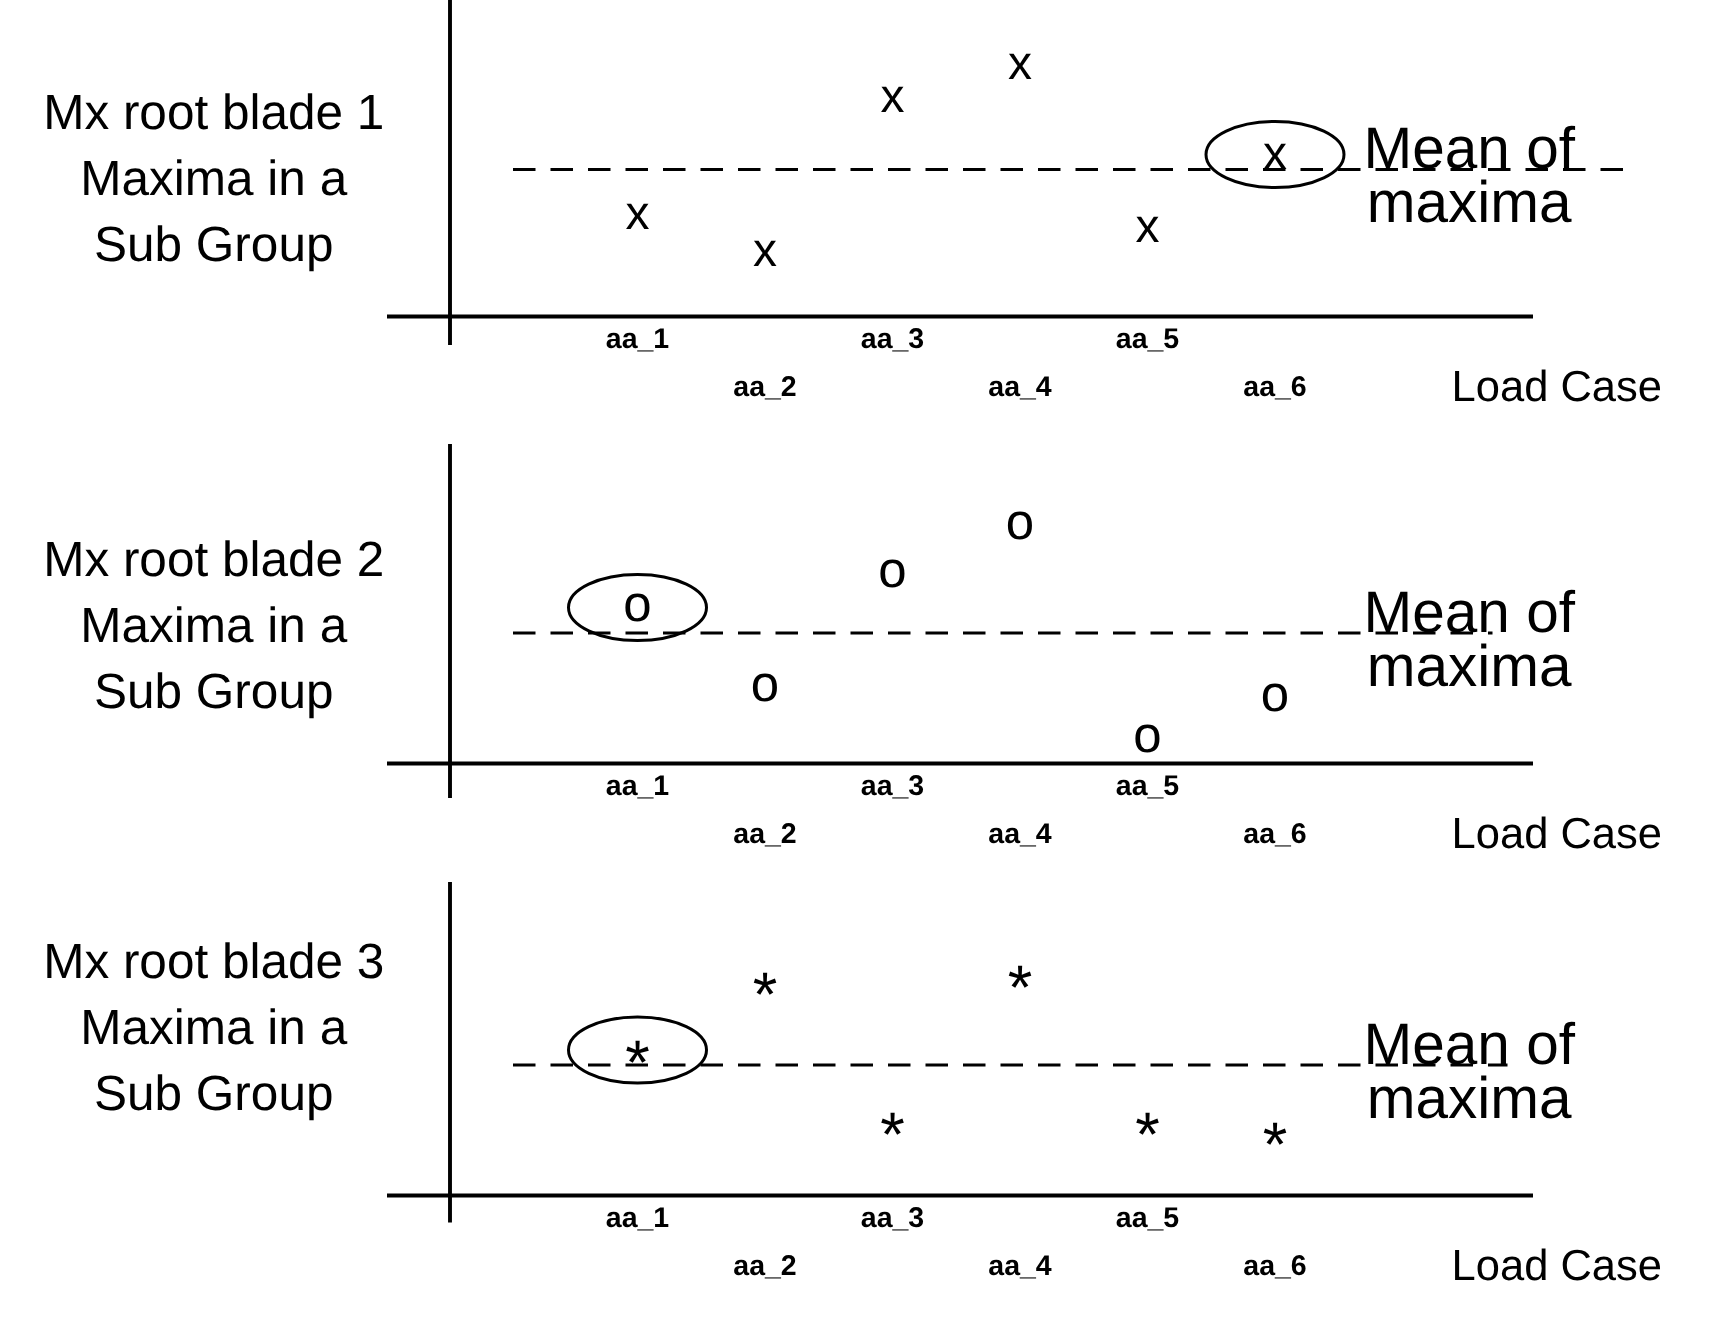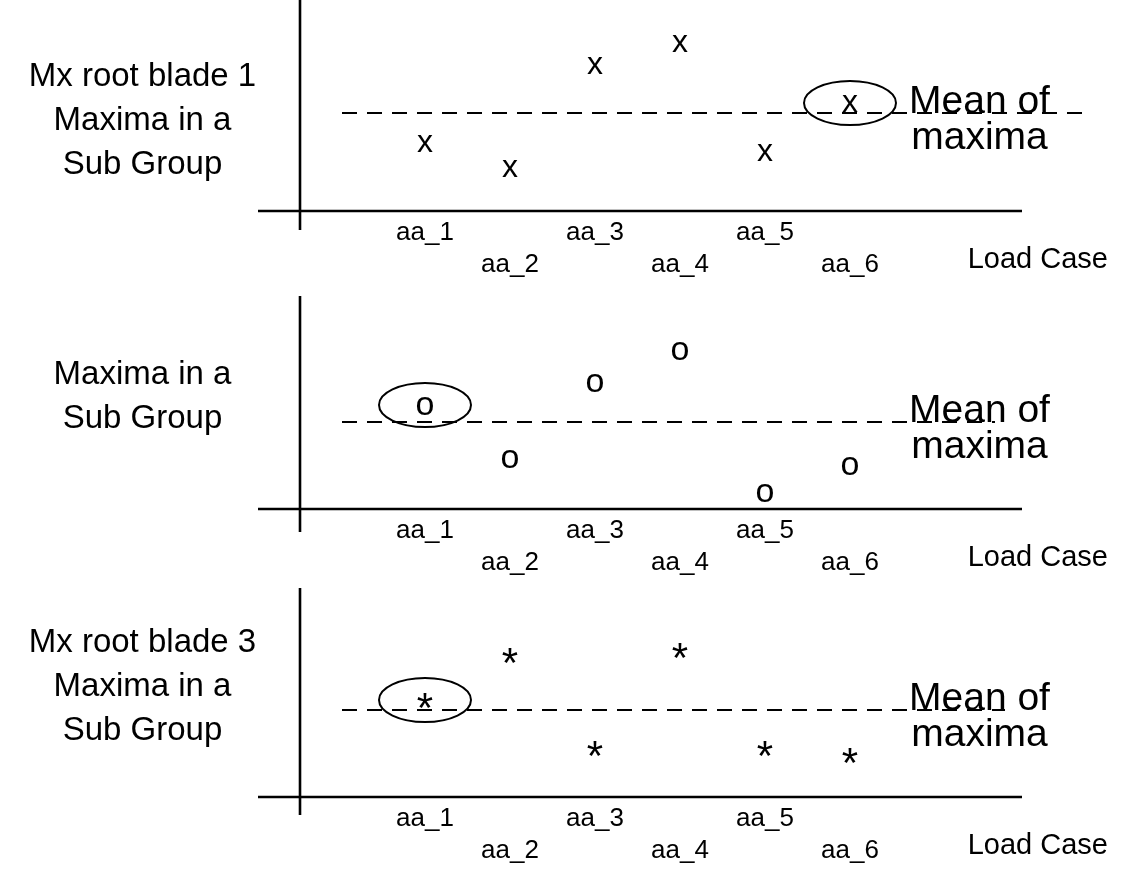--- a/index.html
+++ b/index.html
@@ -24,21 +24,21 @@
     position:absolute; left:897px; width:165px;
     text-align:center; font-size:39px; line-height:36px;
   }
   .load-case {
     position:absolute; left:950px; width:158px;
     text-align:right; font-size:29px; white-space:nowrap;
   }
   .points, .ticks { position:absolute; left:0; top:0; width:100%; height:100%; pointer-events:none; }
   .tick {
     position:absolute; transform:translateX(-50%);
-    font-size:26px; white-space:nowrap;
+    font-size:19px; white-space:nowrap;font-weight:bold;
   }
   .marker {
     position:absolute; font-size:32px; line-height:1;
     transform:translate(-50%,-55%); white-space:pre;
   }
   .m-o { font-size:34px; }
   .m-star { font-size:42px; transform:translate(-50%,-30%); }
 </style>
 </head>
 <body>
@@ -79,20 +79,21 @@
 </div>
 
 <div class="panel" id="panel-1">
   <svg class="plot-svg" width="1143" height="294">
       <line x1="258" y1="215" x2="1022" y2="215" stroke="#000000" stroke-width="2.6"></line>
       <line x1="300" y1="2" x2="300" y2="238" stroke="#000000" stroke-width="2.6"></line>
       <line x1="342" y1="128" x2="995" y2="128" stroke="#000000" stroke-width="2" stroke-dasharray="15 10"></line>
       <ellipse cx="425" cy="111" rx="46" ry="22" fill="none" stroke="#000000" stroke-width="2"></ellipse>
     </svg>
   <div class="ylabel" style="top: 57px;">
+    <div>Mx root blade 2</div>
     <div>Maxima in a</div>
     <div>Sub Group</div>
   </div>
   <div class="points">
       <span class="marker m-o" style="left: 425px; top: 111px;">o</span>
       <span class="marker m-o" style="left: 510px; top: 164px;">o</span>
       <span class="marker m-o" style="left: 595px; top: 88px;">o</span>
       <span class="marker m-o" style="left: 680px; top: 56px;">o</span>
       <span class="marker m-o" style="left: 765px; top: 198px;">o</span>
       <span class="marker m-o" style="left: 850px; top: 171px;">o</span>

